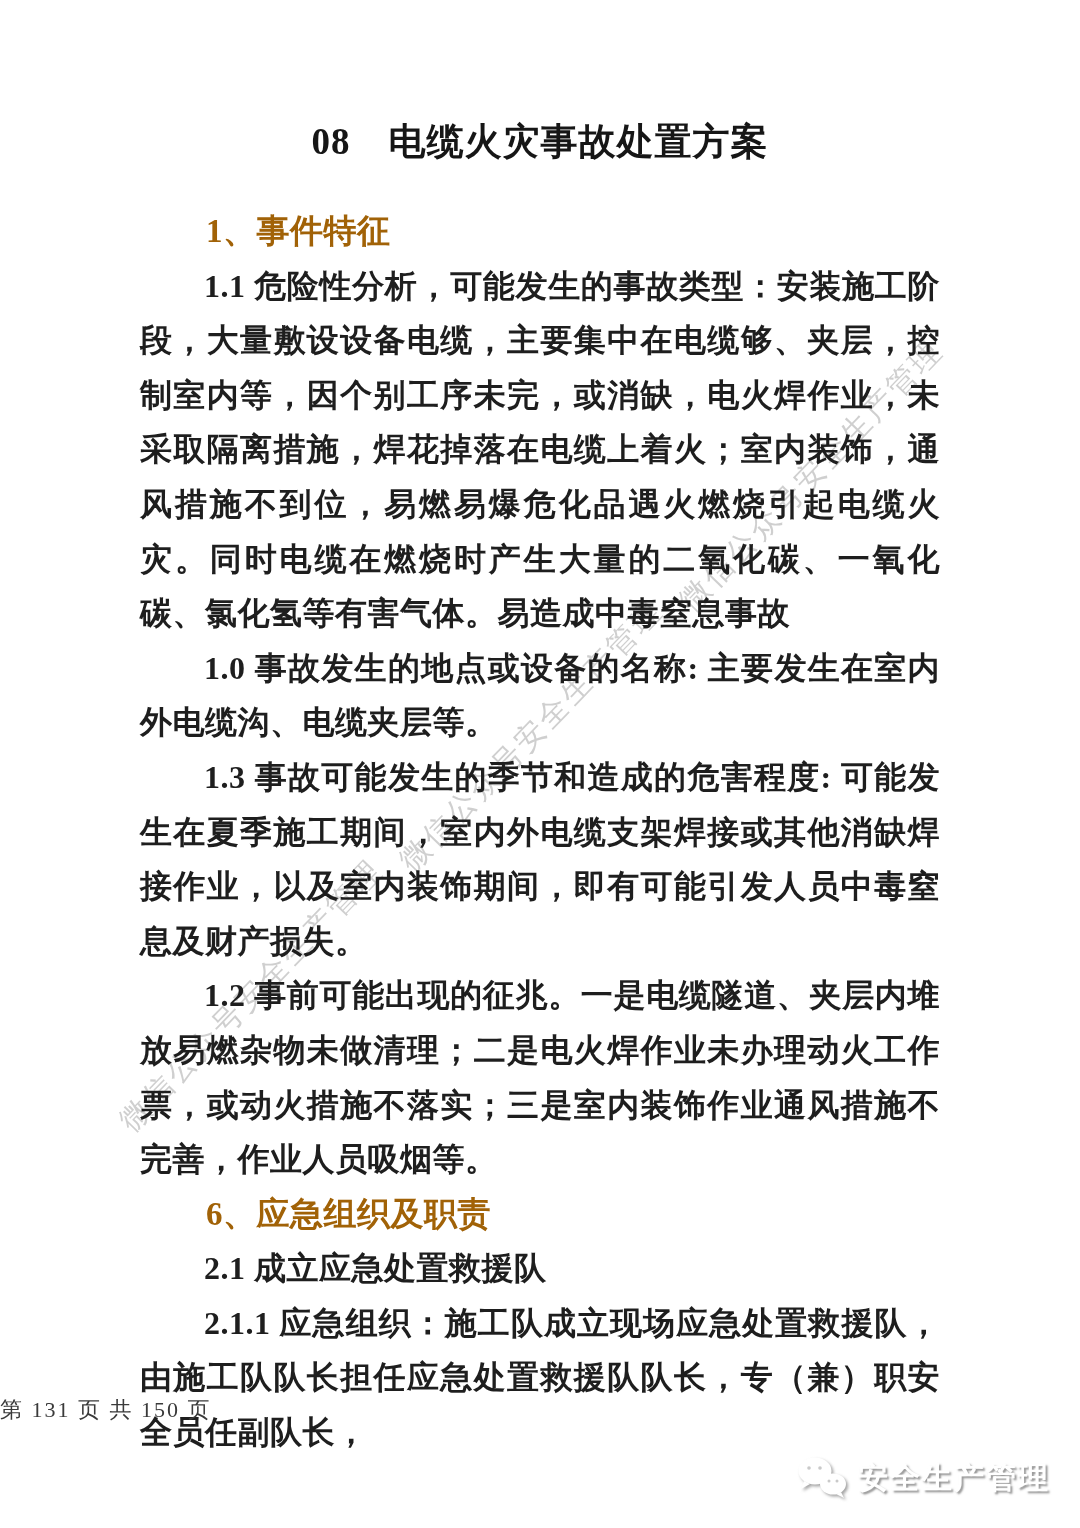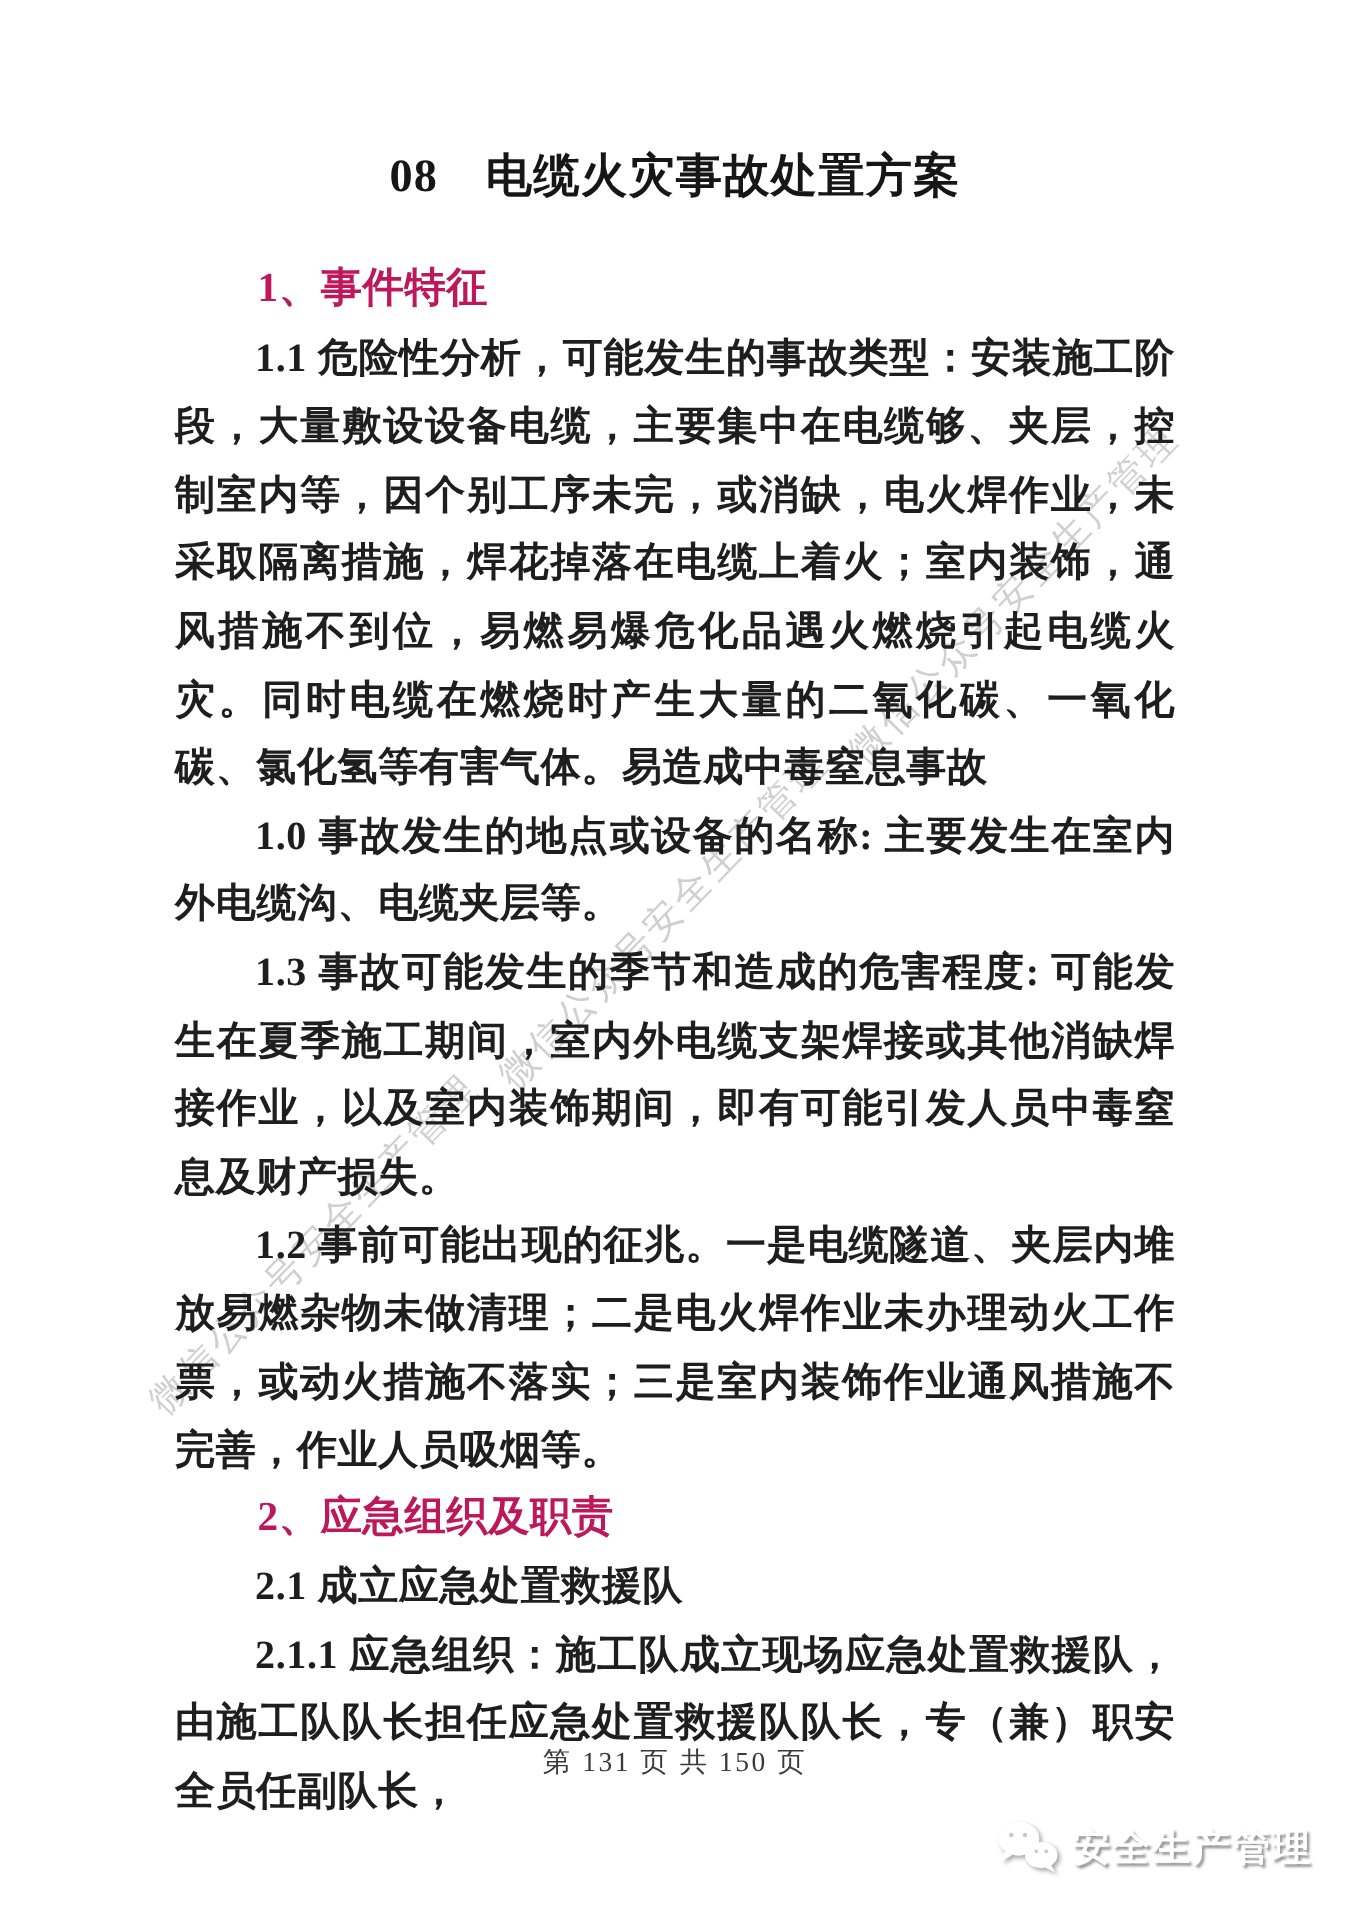--- a/index.html
+++ b/index.html
@@ -51,30 +51,30 @@
     text-indent: 2em;
     text-align: justify;
     text-justify: inter-character;
     color: #1e1e1e;
     letter-spacing: 0.5px;
     font-weight: bold;
   }
   .body-text p.heading {
     font-weight: bold;
     font-size: 33px;
-    color: #be185d;
+    color: #a16207;
   }
 
   
   .page-number {
     position: absolute;
     top: 1395px;
     left: 0;
     right: 0;
-    text-align: center;
+    text-align: left;
     font-size: 22px;
     letter-spacing: 2px;
     color: #3a3a3a;
   }
 
   
   .brand {
     position: absolute;
     top: 1455px;
     right: 30px;
@@ -109,21 +109,21 @@
   <div class="content">
 
     <h1 class="doc-title">08　电缆火灾事故处置方案</h1>
 
     <div class="body-text">
       <p class="heading">1、事件特征</p>
       <p>1.1 危险性分析，可能发生的事故类型：安装施工阶段，大量敷设设备电缆，主要集中在电缆够、夹层，控制室内等，因个别工序未完，或消缺，电火焊作业，未采取隔离措施，焊花掉落在电缆上着火；室内装饰，通风措施不到位，易燃易爆危化品遇火燃烧引起电缆火灾。同时电缆在燃烧时产生大量的二氧化碳、一氧化碳、氯化氢等有害气体。易造成中毒窒息事故</p>
       <p>1.0 事故发生的地点或设备的名称: 主要发生在室内外电缆沟、电缆夹层等。</p>
       <p>1.3 事故可能发生的季节和造成的危害程度: 可能发生在夏季施工期间，室内外电缆支架焊接或其他消缺焊接作业，以及室内装饰期间，即有可能引发人员中毒窒息及财产损失。</p>
       <p>1.2 事前可能出现的征兆。一是电缆隧道、夹层内堆放易燃杂物未做清理；二是电火焊作业未办理动火工作票，或动火措施不落实；三是室内装饰作业通风措施不完善，作业人员吸烟等。</p>
-      <p class="heading">2、应急组织及职责</p>
+      <p class="heading">6、应急组织及职责</p>
       <p>2.1 成立应急处置救援队</p>
       <p>2.1.1 应急组织：施工队成立现场应急处置救援队，由施工队队长担任应急处置救援队队长，专（兼）职安全员任副队长，</p>
     </div>
 
     <div class="page-number">第 131 页 共 150 页</div>
 
     <div class="brand">
       <span class="brand-icon">
         <svg width="56" height="46" viewBox="0 0 56 46" xmlns="http://www.w3.org/2000/svg">
 

